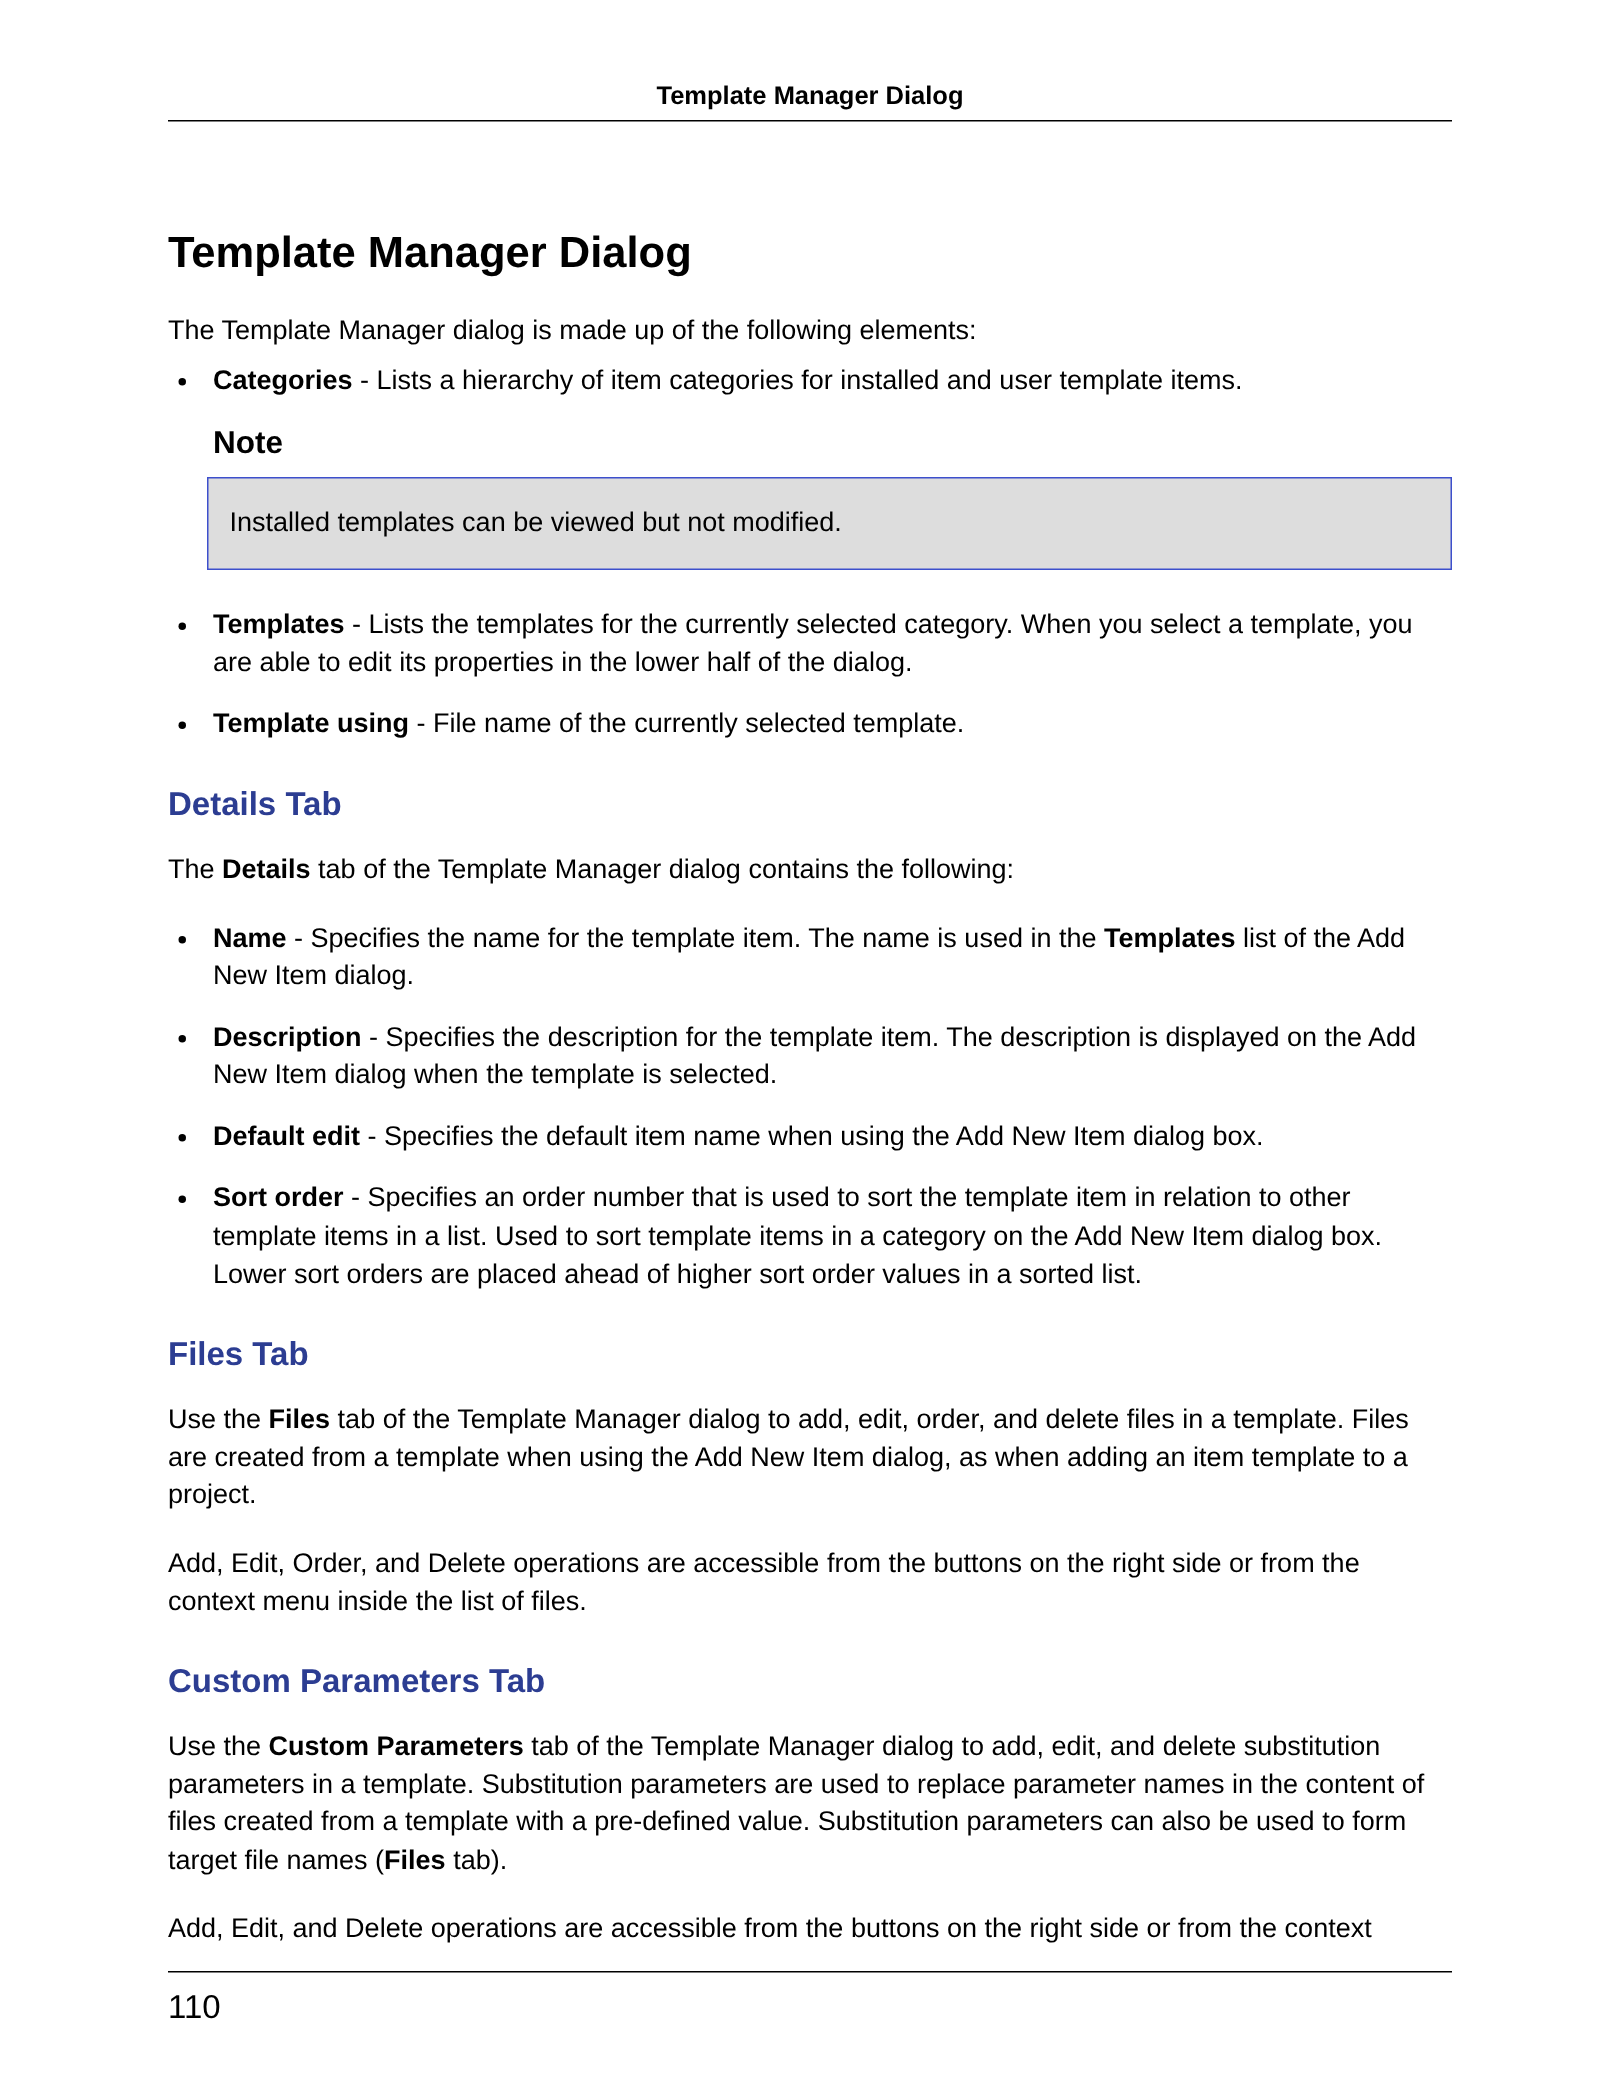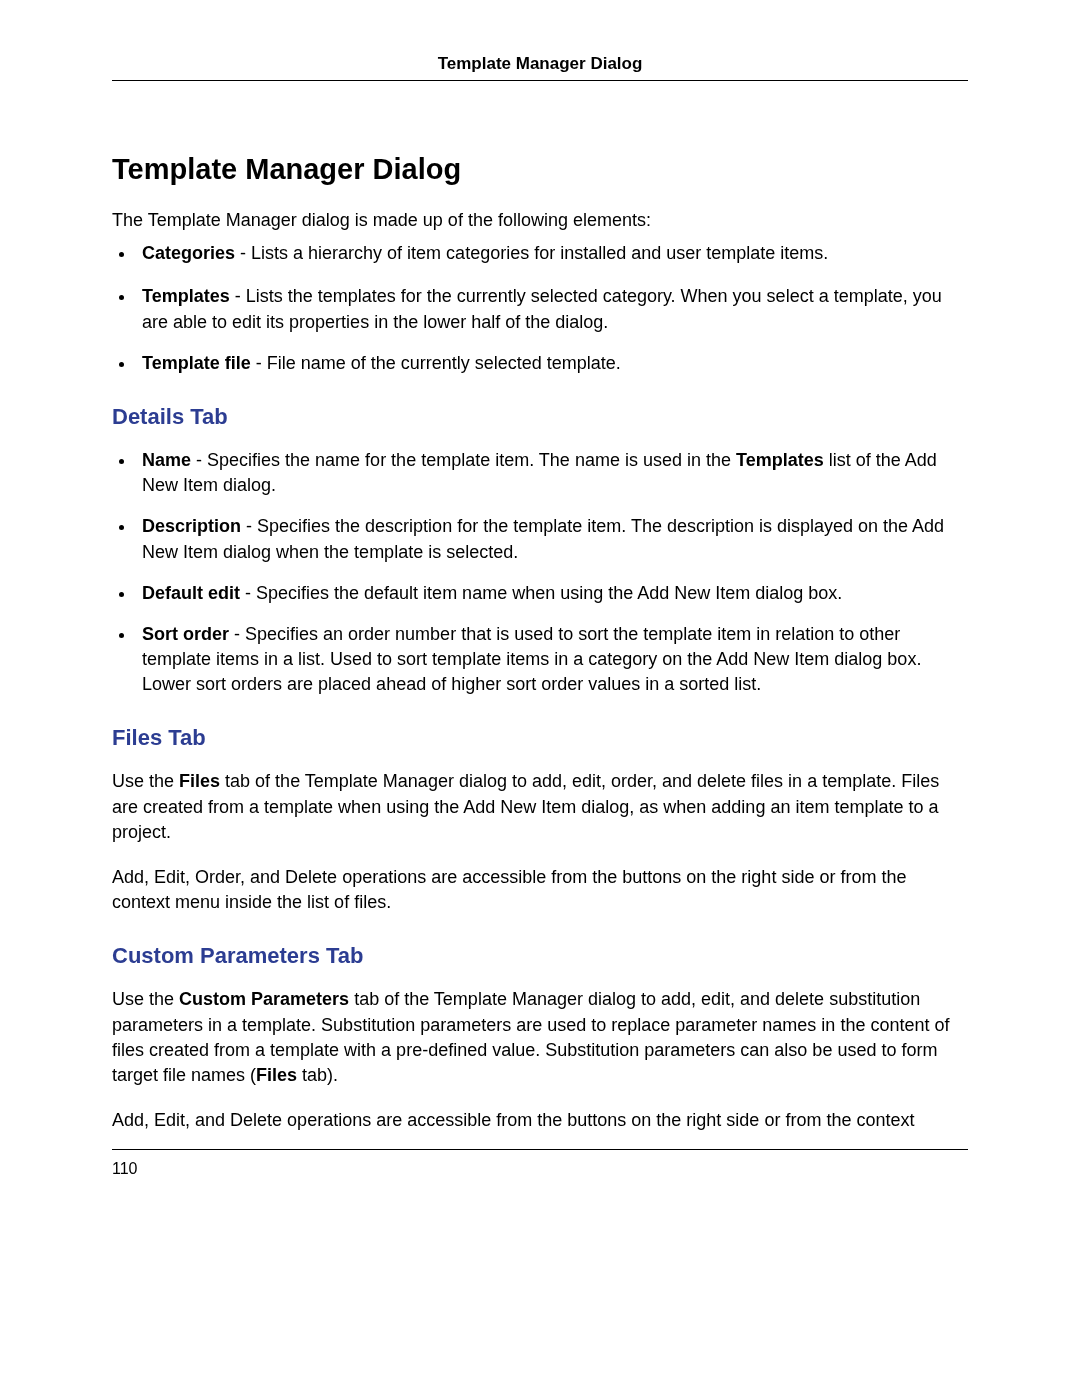--- a/index.html
+++ b/index.html
@@ -67,52 +67,59 @@
     margin: 28px 0 18px 0;
   }
   p.body {
     font-size: 18px;
     line-height: 1.4;
     margin: 0 0 20px 0;
   }
   .footer-area {
     border-top: 1.5px solid #000;
     padding-top: 10px;
-    font-size: 16px;
+    font-size: 22px;
   }
 </style>
 </head>
 <body>
 
 <div class="page">
 
   <div class="running-head">Template Manager Dialog</div>
 
   <h1 class="page-title">Template Manager Dialog</h1>
 
   <p class="intro">The Template Manager dialog is made up of the following elements:</p>
 
   <ul class="bullets">
     <li>
       <span class="term">Categories</span><span> - Lists a hierarchy of item categories for installed and user template items.</span>
     </li>
   </ul>
 
+  <div class="note-block">
+    <div class="note-title">Note</div>
+    <div class="note-box">Installed templates can be viewed but not modified.</div>
+  </div>
 
   <ul class="bullets">
     <li>
       <span class="term">Templates</span><span> - Lists the templates for the currently selected category. When you select a template, you are able to edit its properties in the lower half of the dialog.</span>
     </li>
     <li>
-      <span class="term">Template file</span><span> - File name of the currently selected template.</span>
+      <span class="term">Template using</span><span> - File name of the currently selected template.</span>
     </li>
   </ul>
 
   <h2 class="section">Details Tab</h2>
 
+  <p class="body">
+    <span>The </span><span class="term">Details</span><span> tab of the Template Manager dialog contains the following:</span>
+  </p>
 
   <ul class="bullets">
     <li>
       <span class="term">Name</span><span> - Specifies the name for the template item. The name is used in the </span><span class="term">Templates</span><span> list of the Add New Item dialog.</span>
     </li>
     <li>
       <span class="term">Description</span><span> - Specifies the description for the template item. The description is displayed on the Add New Item dialog when the template is selected.</span>
     </li>
     <li>
       <span class="term">Default edit</span><span> - Specifies the default item name when using the Add New Item dialog box.</span>

